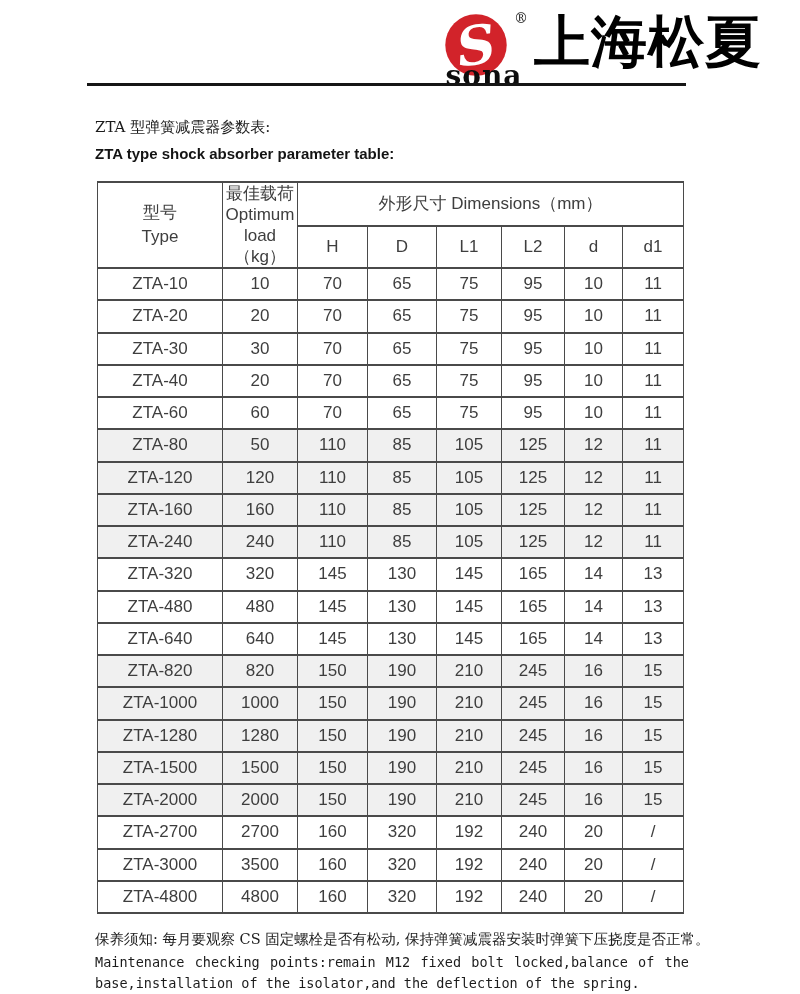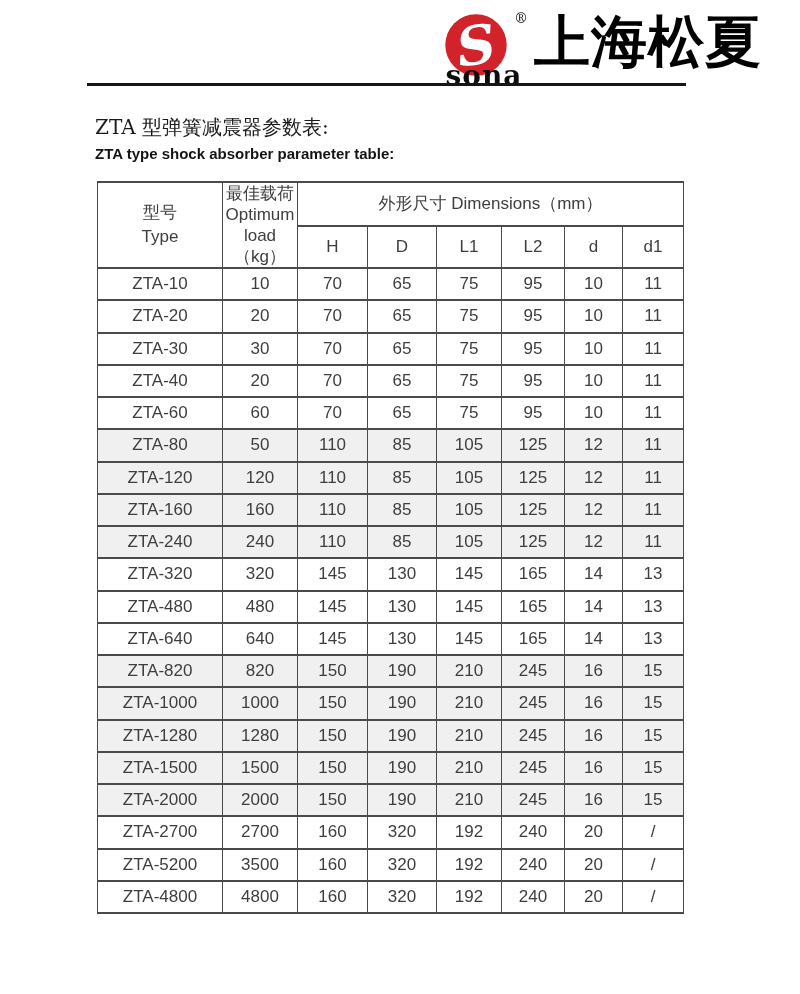--- a/index.html
+++ b/index.html
@@ -44,21 +44,21 @@
     white-space:nowrap;
   }
   .rule{
     position:absolute;left:87px;top:83px;
     width:599px;height:3px;background:#161616;
   }
   
   .intro{position:absolute;left:95px;top:117px;width:600px;}
   .title-zh{
     font-family:"DejaVu Serif",serif;
-    font-size:20px;color:#1b1b1b;line-height:21px;
+    font-size:15px;color:#1b1b1b;line-height:21px;
   }
   .title-en{
     margin-top:6px;
     font-size:15px;font-weight:700;color:#141414;line-height:20px;
   }
   
   table.params{
     position:absolute;left:97px;top:181px;
     width:586px;
     border-collapse:collapse;
@@ -326,21 +326,21 @@
       <td>ZTA-2700</td>
       <td>2700</td>
       <td>160</td>
       <td>320</td>
       <td>192</td>
       <td>240</td>
       <td>20</td>
       <td>/</td>
     </tr>
         <tr>
-      <td>ZTA-5200</td>
+      <td>ZTA-3000</td>
       <td>3500</td>
       <td>160</td>
       <td>320</td>
       <td>192</td>
       <td>240</td>
       <td>20</td>
       <td>/</td>
     </tr>
         <tr>
       <td>ZTA-4800</td>
@@ -348,14 +348,18 @@
       <td>160</td>
       <td>320</td>
       <td>192</td>
       <td>240</td>
       <td>20</td>
       <td>/</td>
     </tr>
       </tbody>
   </table>
 
+  <div class="footer">
+    <div class="note-zh">保养须知: 每月要观察 CS 固定螺栓是否有松动, 保持弹簧减震器安装时弹簧下压挠度是否正常。</div>
+    <div class="note-en">Maintenance checking points:remain M12 fixed bolt locked,balance of the base,installation of the isolator,and the deflection of the spring.</div>
+  </div>
 
 </div>
 
 </body></html>

